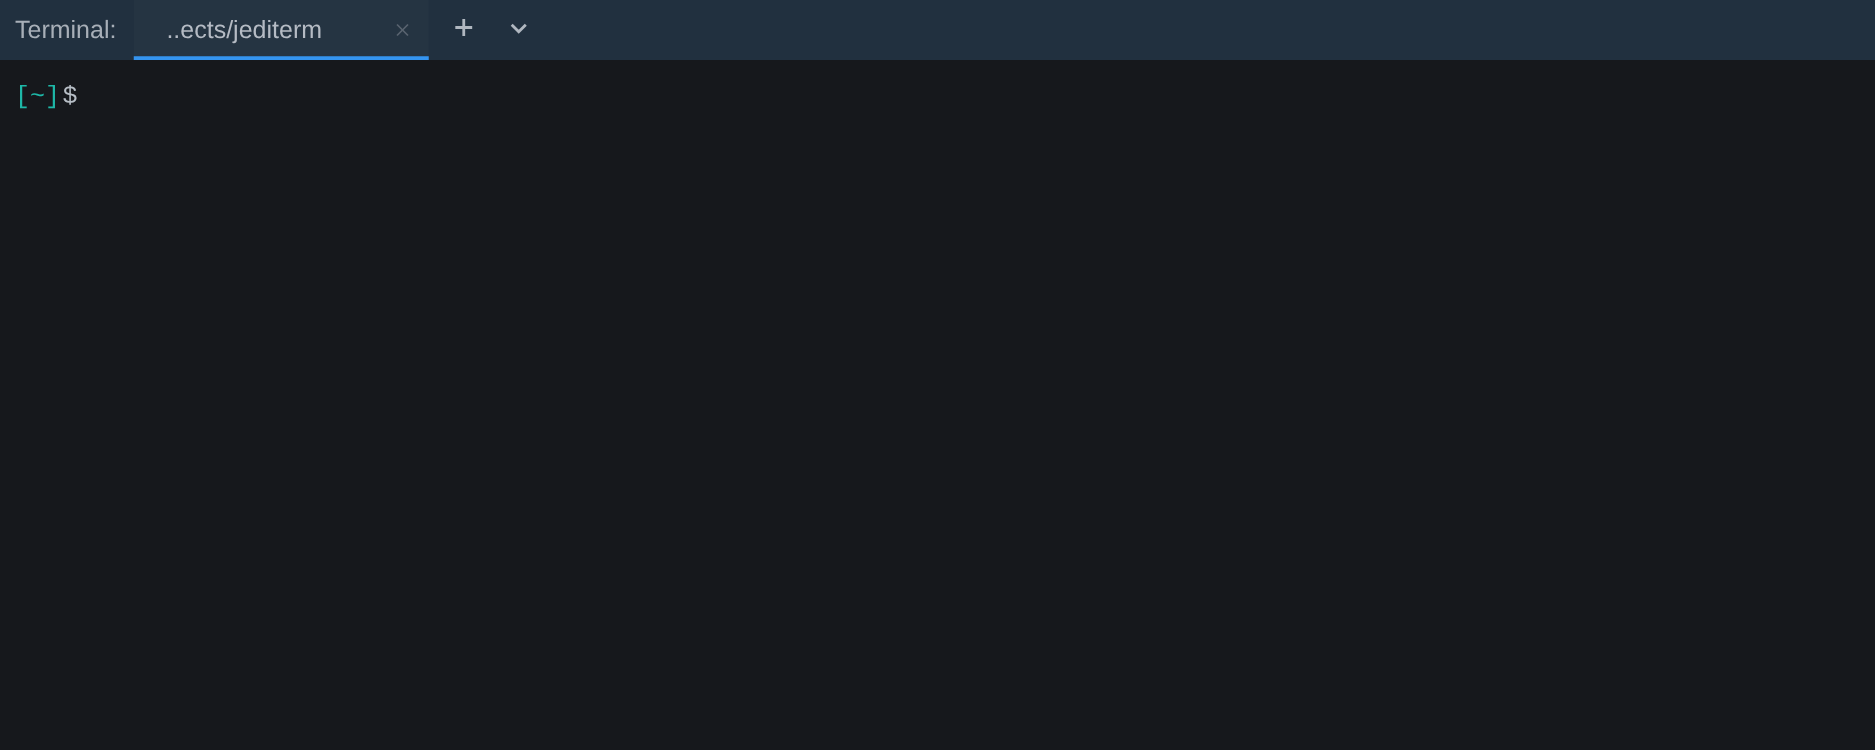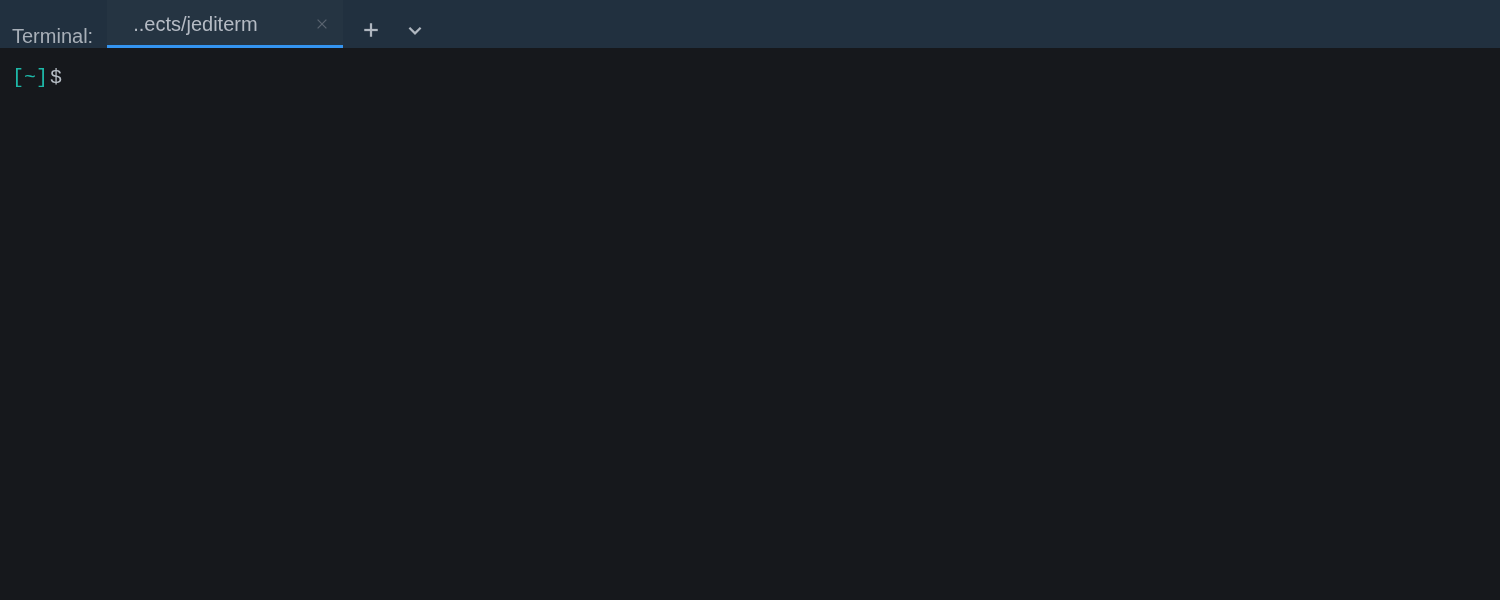--- a/index.html
+++ b/index.html
@@ -11,21 +11,21 @@
       width: 1500px;
       height: 600px;
       background: #16181c;
       font-family: -apple-system, BlinkMacSystemFont, "Segoe UI", sans-serif;
       overflow: hidden;
     }
     .tab-bar {
       height: 48px;
       background: #21303f;
       display: flex;
-      align-items: flex-end;
+      align-items: center;
       padding: 0 12px;
     }
     .panel-title {
       color: #a8afb8;
       font-size: 20px;
       font-weight: 400;
       padding-right: 14px;
     }
     .tab {
       height: 48px;

